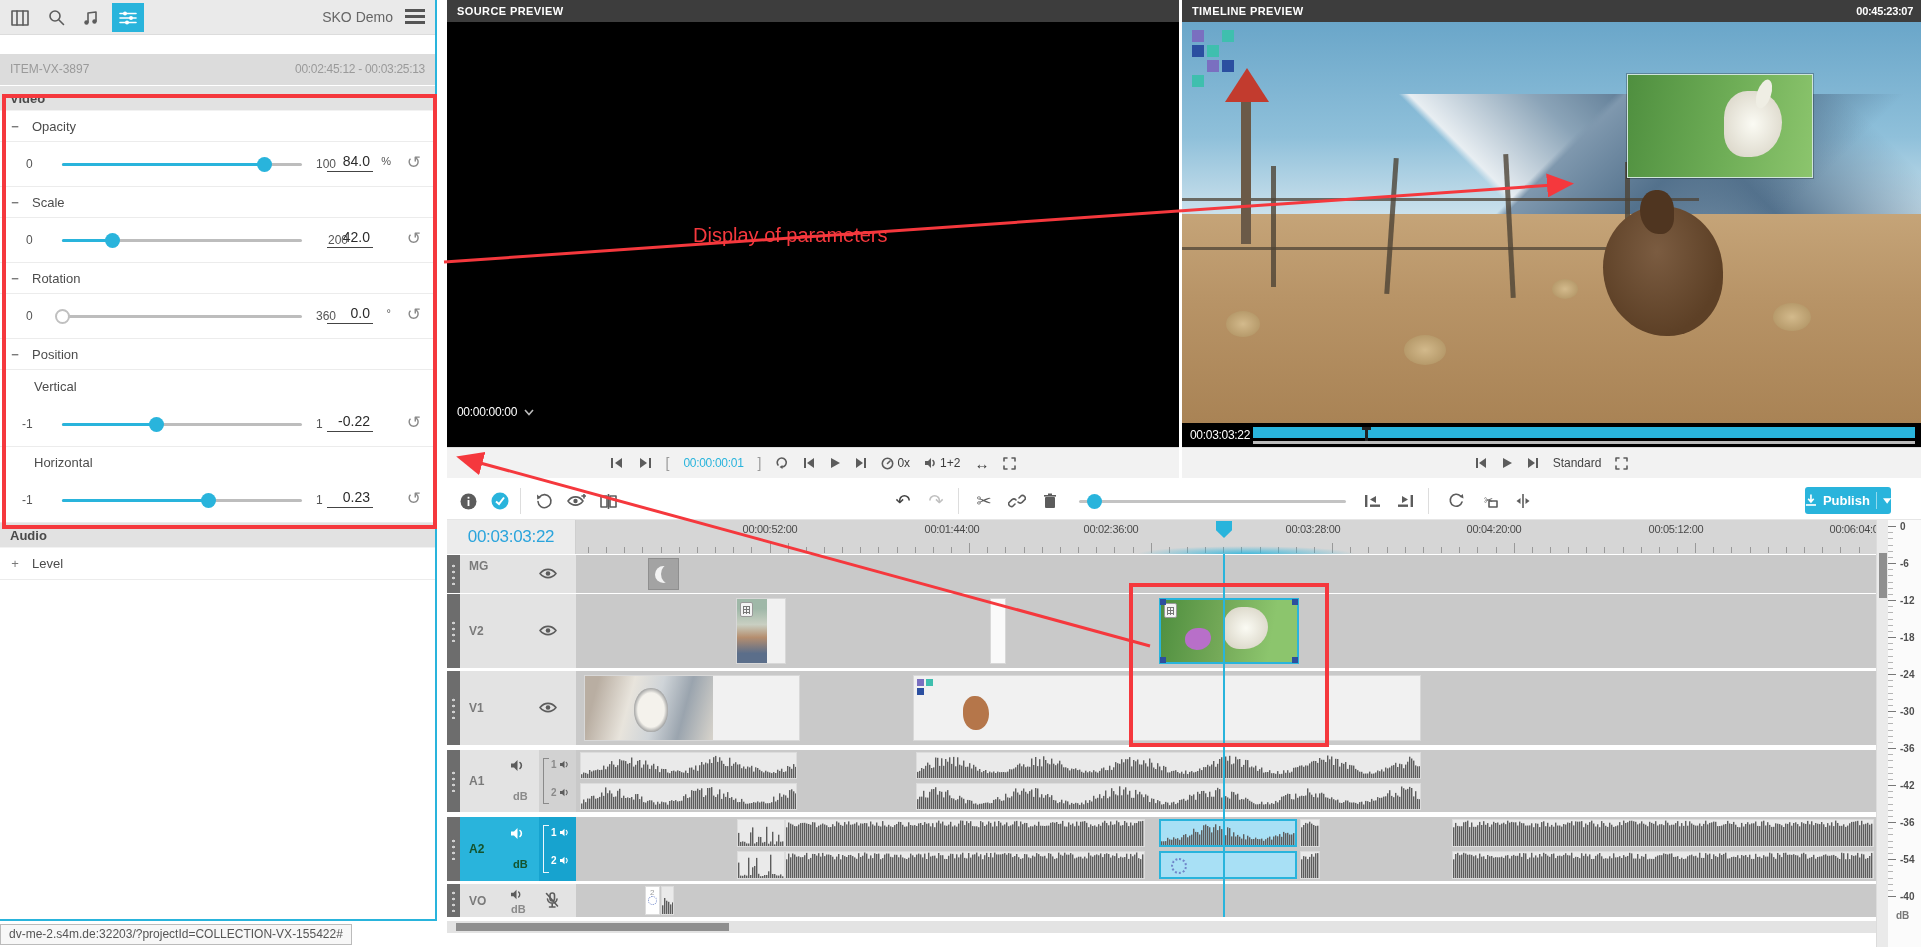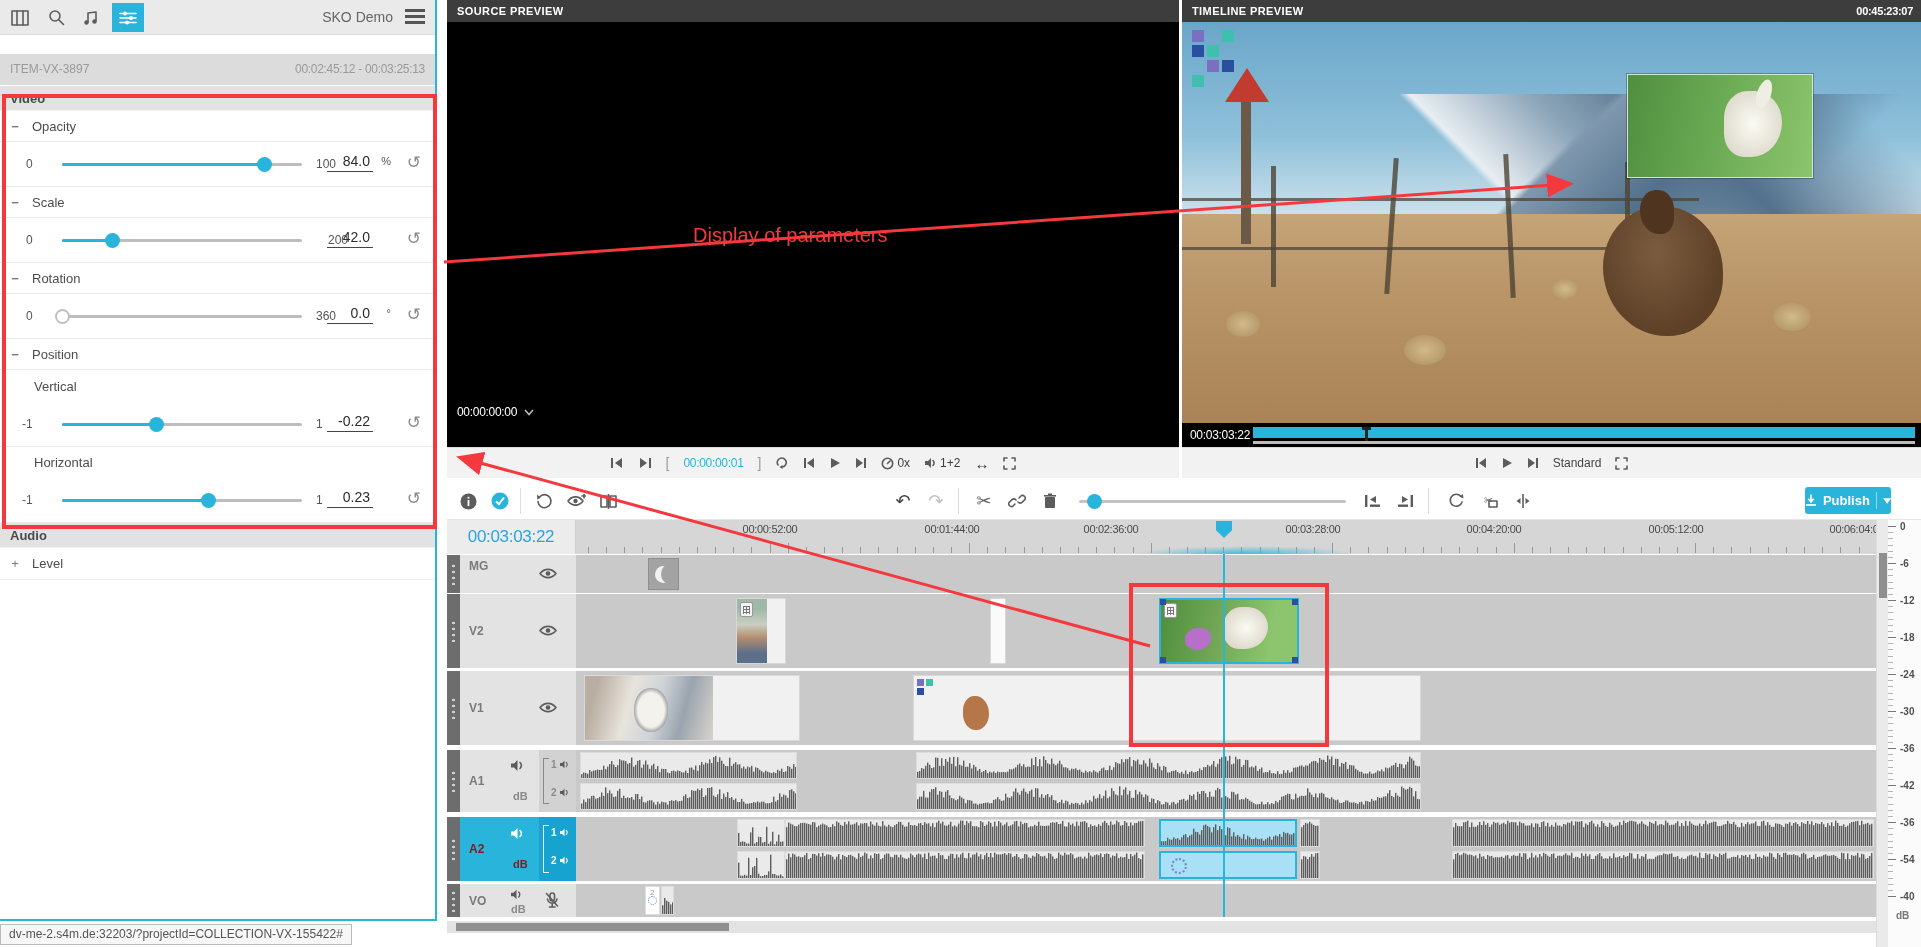--- a/index.html
+++ b/index.html
@@ -92,21 +92,21 @@
   .rulhead{left:447px;top:520px;width:129px;height:34px;background:#ececec;border-right:1px solid #cfcfcf;}
   .bigtc{font-size:17px;color:#2aa4dc;text-align:center;line-height:34px;}
   .phmark{position:absolute;top:1px;width:16px;height:17px;background:var(--ac);clip-path:polygon(0 0,100% 0,100% 55%,50% 100%,0 55%);transform:translateX(-50%);}
   .phglow{position:absolute;bottom:0;height:8px;background:radial-gradient(ellipse at 50% 100%, rgba(41,180,220,.85), rgba(41,180,220,0) 70%);}
   .playline{background:var(--ac);width:2px;z-index:30;}
   .trow-head{left:447px;width:129px;background:#e3e3e3;}
   .trow-head.active{background:var(--ac);}
   .handle{position:absolute;left:0;top:0;width:13px;height:100%;background:#6d6d6d;}
   .handle:before{content:"";position:absolute;left:5px;top:50%;width:3px;height:22px;transform:translateY(-50%);background-image:radial-gradient(circle,#cfcfcf 1.2px,transparent 1.6px);background-size:3px 6px;background-repeat:repeat-y;}
   .tlabel{position:absolute;left:22px;font-weight:bold;font-size:12px;color:#7a7a7a;}
-  .active .tlabel,.active .dbl{color:#7f1d1d;}
+  .active .tlabel,.active .dbl{color:#14532d;}
   .eye{position:absolute;left:92px;color:#8a8a8a;}
   .dbl{position:absolute;font-weight:bold;font-size:11px;color:#8a8a8a;}
   .chpanel{position:absolute;left:92px;top:0;width:37px;height:100%;background:#d2d2d2;}
   .active .chpanel{background:#17a3cf;}
   .bracket{position:absolute;left:4px;top:8px;bottom:8px;width:6px;border-left:1.5px solid #8a8a8a;border-top:1.5px solid #8a8a8a;border-bottom:1.5px solid #8a8a8a;}
   .active .bracket{border-color:#eaf7fc;}
   .chrow{position:absolute;left:12px;font-size:10px;font-weight:bold;color:#8a8a8a;display:flex;align-items:center;gap:2px;}
   .active .chrow{color:#fff;}
   .lane{left:576px;width:1300px;background:#c9c9c9;overflow:hidden;}
   .clip{position:absolute;background:#f1f1f1;border:1px solid #d8d8d8;}

